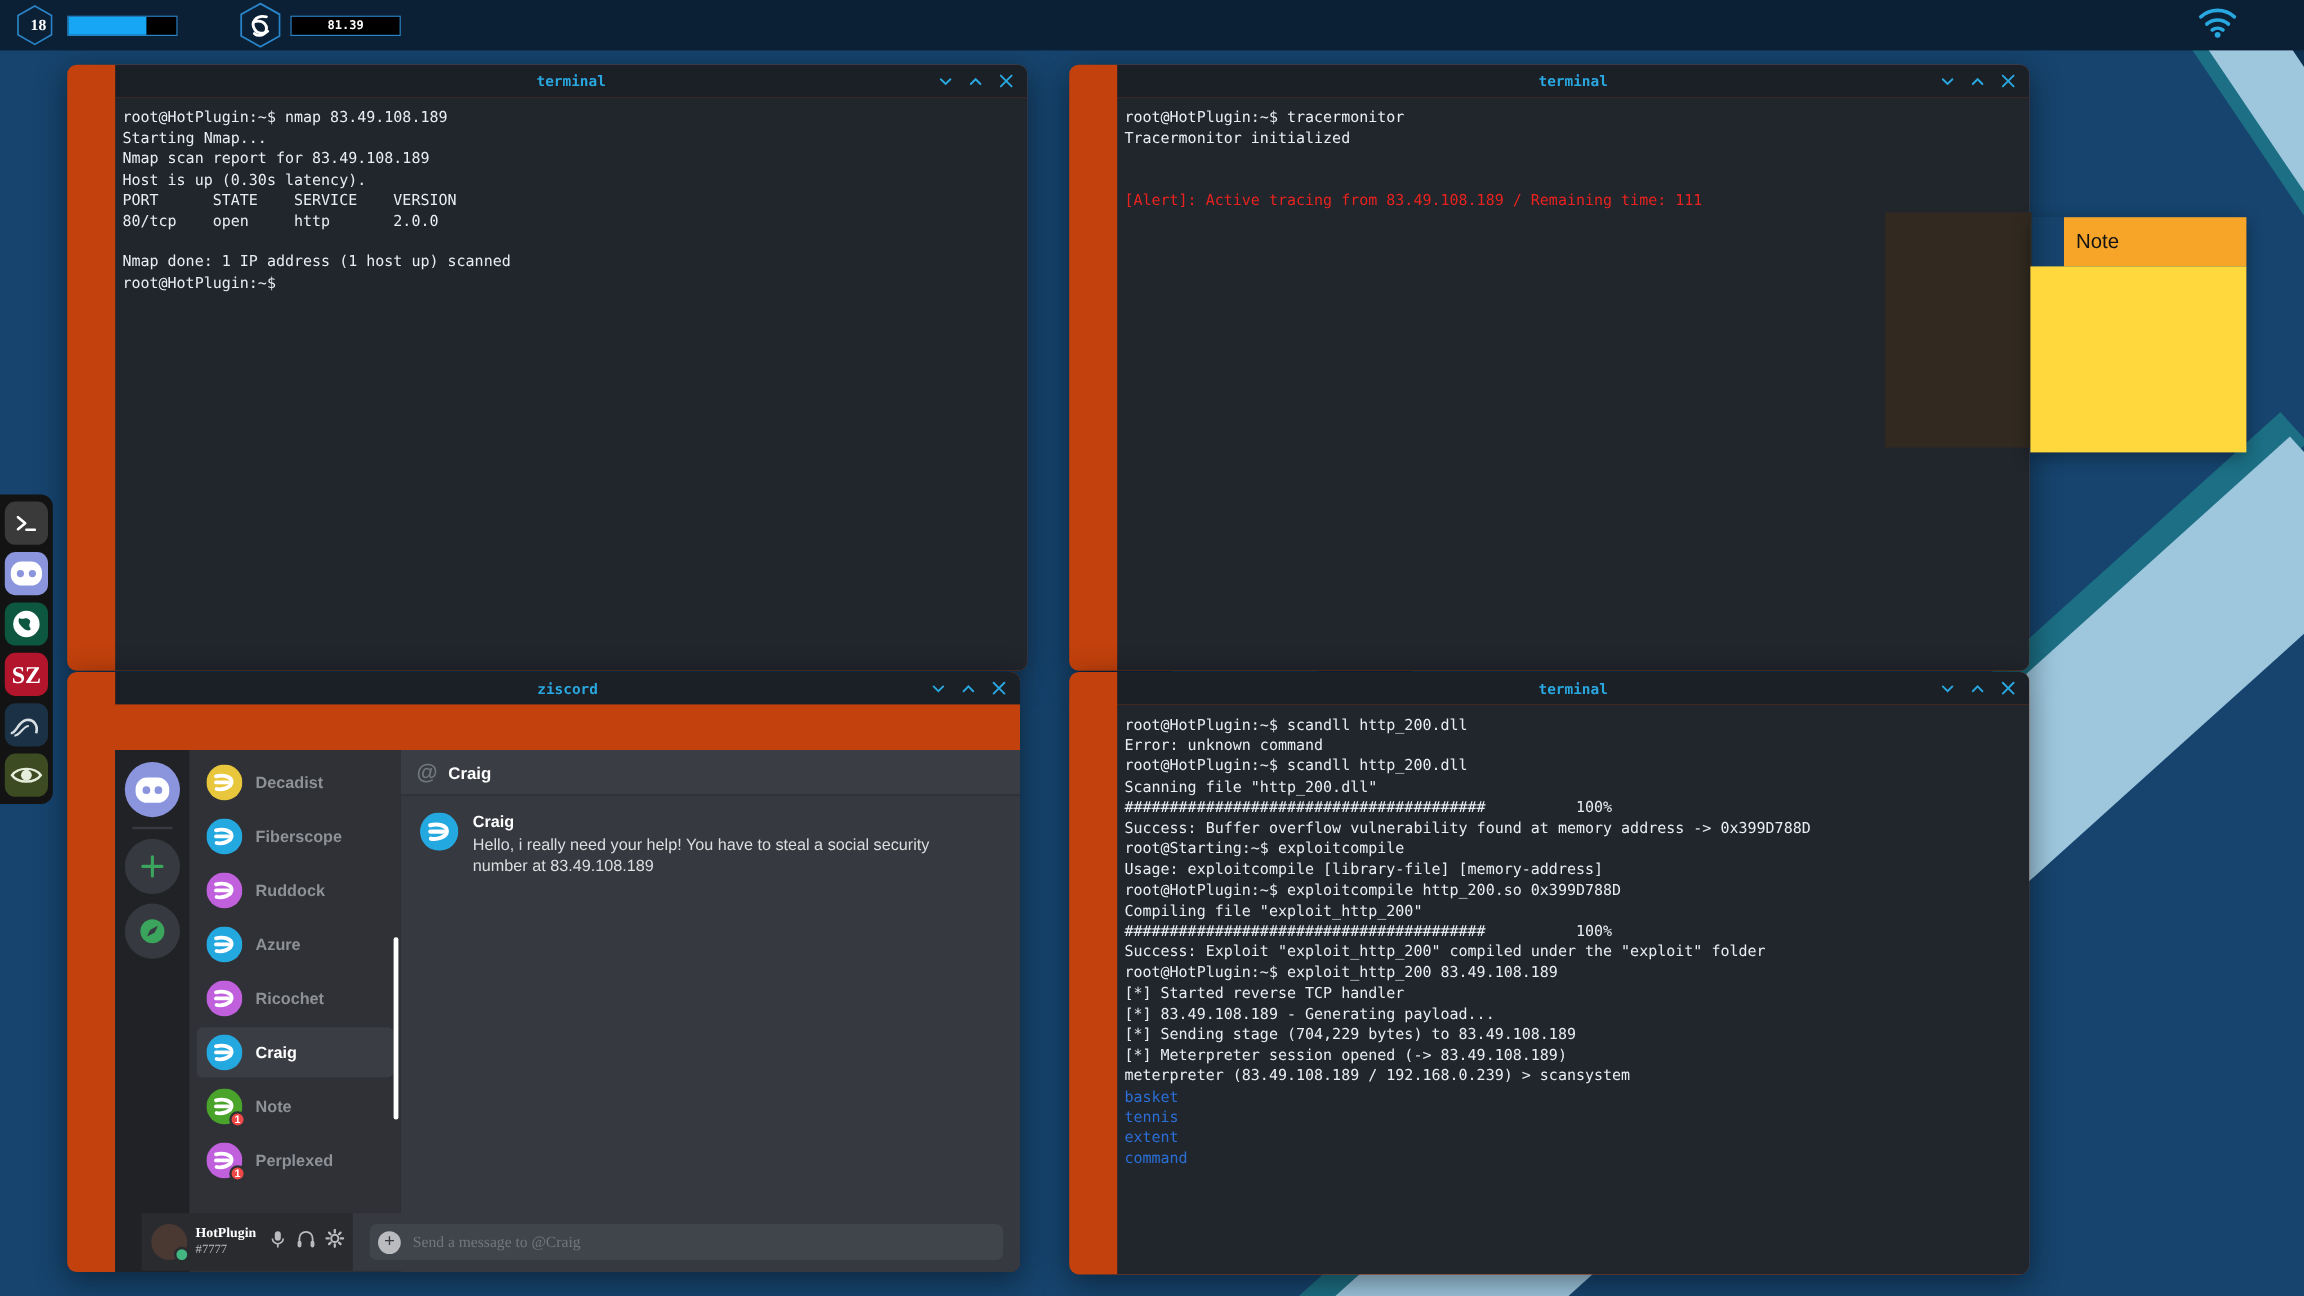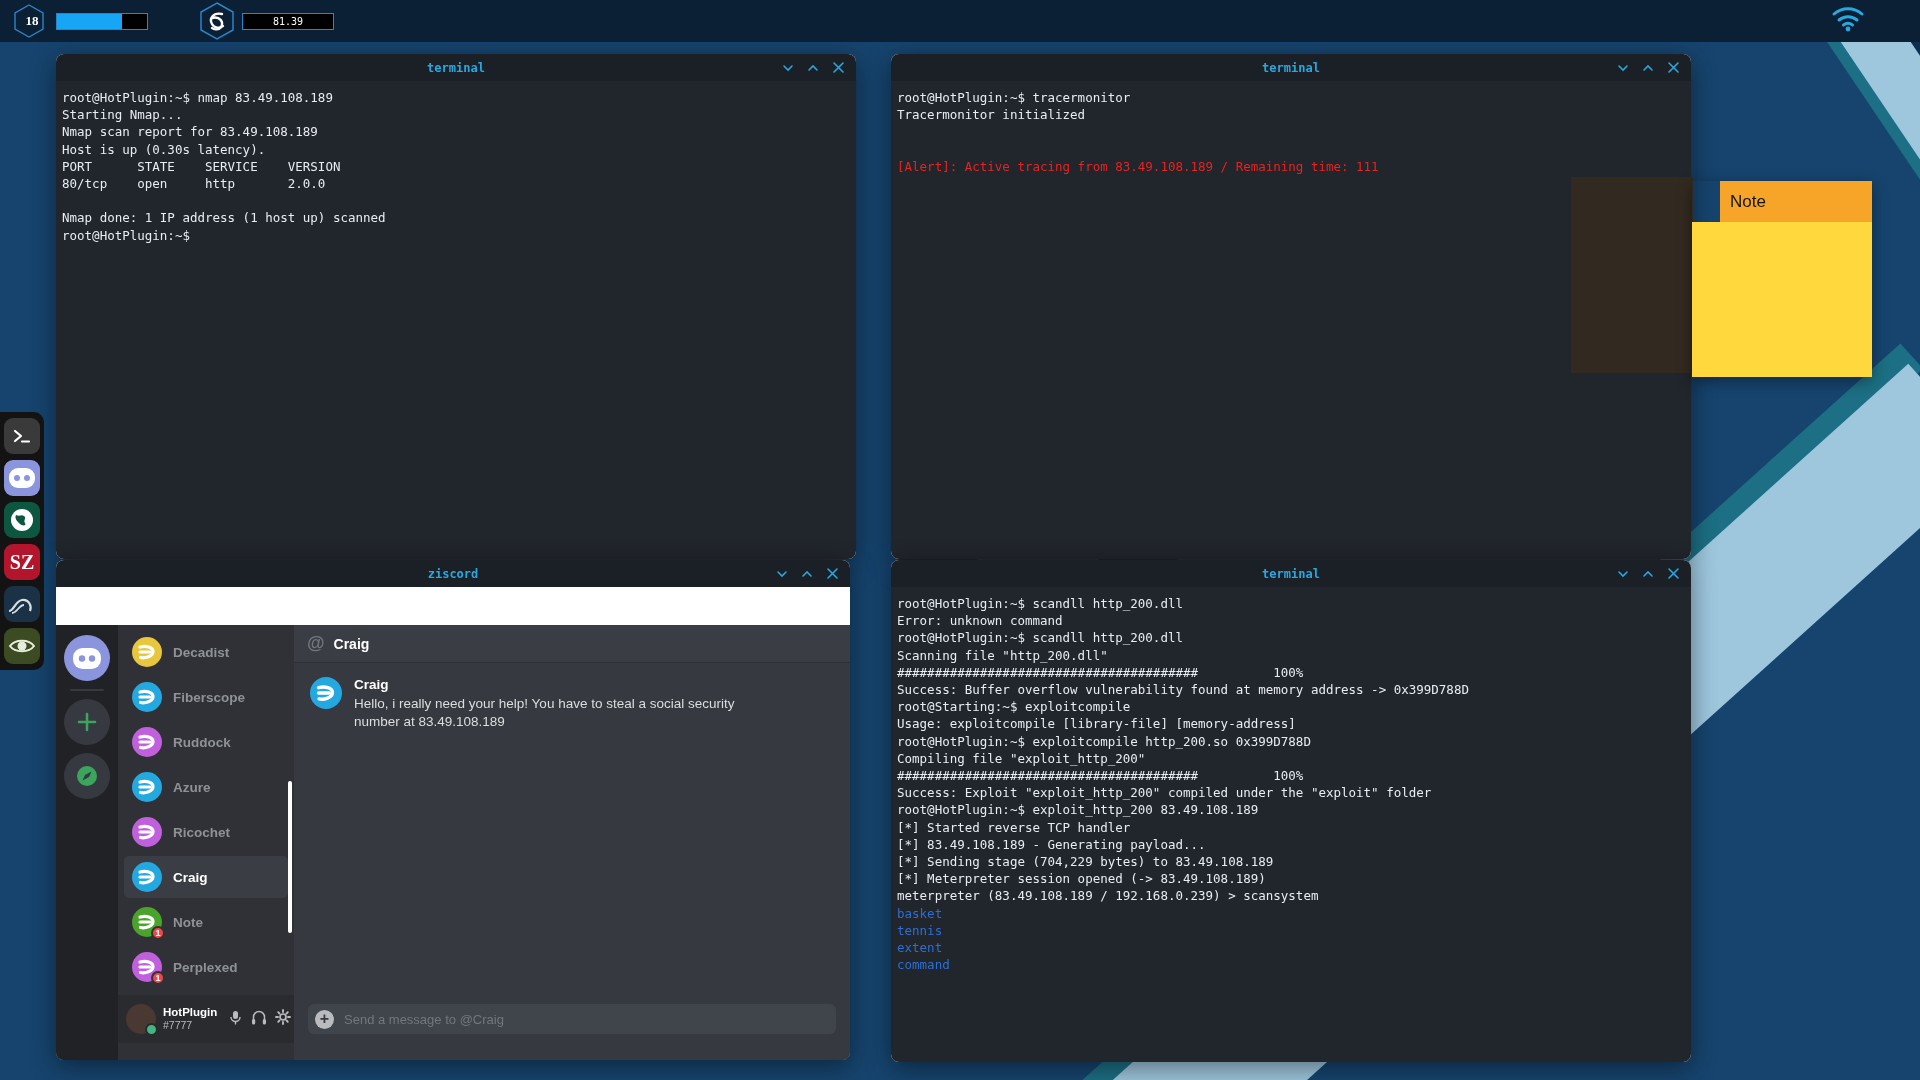--- a/index.html
+++ b/index.html
@@ -100,20 +100,21 @@
   .meterfill { position: absolute; left: 0; top: 0; bottom: 0; background: #16a6f5; }
   .logo-hex { margin-left: 52px; width: 34px; height: 38px; position: relative; }
   .valbox {
     margin-left: 8px; width: 92px; height: 17px;
     border: 1px solid #2a84c8; background: #000000;
     display: flex; align-items: center; justify-content: center;
   }
   .valbox span {
     color: #ffffff; font-size: 10px;
     font-family: "DejaVu Sans Mono", monospace;
+    font-weight: bold;
   }
   #wifi { margin-left: auto; margin-right: 55px; }
 
   
   #dock {
     position: absolute; left: 0; top: 412px;
     width: 44px;
     background: #131313;
     border-radius: 0 10px 10px 0;
     padding: 6px 0 6px 0;
@@ -122,25 +123,26 @@
   }
   .dock-icon {
     width: 36px; height: 36px; border-radius: 9px;
     display: flex; align-items: center; justify-content: center;
     overflow: hidden;
   }
 
   
   .win {
     position: absolute;
-    background: #ffffff;
+    background: #c2410c;
     border-radius: 8px;
     overflow: hidden;
     box-shadow: 0 6px 26px rgba(0,0,0,0.45);
     z-index: 20;
+    padding-left: 40px;
   }
   .win-title {
     height: 27px;
     background: #1b1f26;
     display: flex; align-items: center; justify-content: center;
     position: relative;
   }
   .win-title .tlabel {
     color: #29a8e0; font-size: 12px; font-weight: bold;
     font-family: "DejaVu Sans Mono", monospace;
@@ -628,21 +630,21 @@
               </div>
               <div>
                 <div class="who">Craig</div>
                 <div class="txt">Hello, i really need your help! You have to steal a social security number at 83.49.108.189</div>
               </div>
             </div>
           </div>
       </div>
     </div>
 
-    <div class="zs-bottom" style="position:absolute; left:62px; right:0; bottom:17px;">
+    <div class="zs-bottom" style="position:absolute; left:62px; right:0; bottom:1px;font-family:Liberation Serif, serif;">
       <div class="zs-user">
         <div class="uav">
           <div class="online"></div>
         </div>
         <div>
           <div class="uname">HotPlugin</div>
           <div class="utag">#7777</div>
         </div>
         <div class="zs-user-icons">
           <span>

